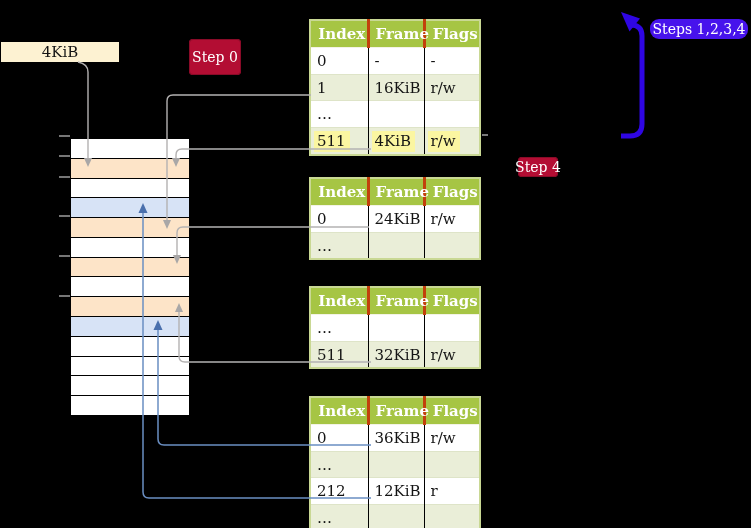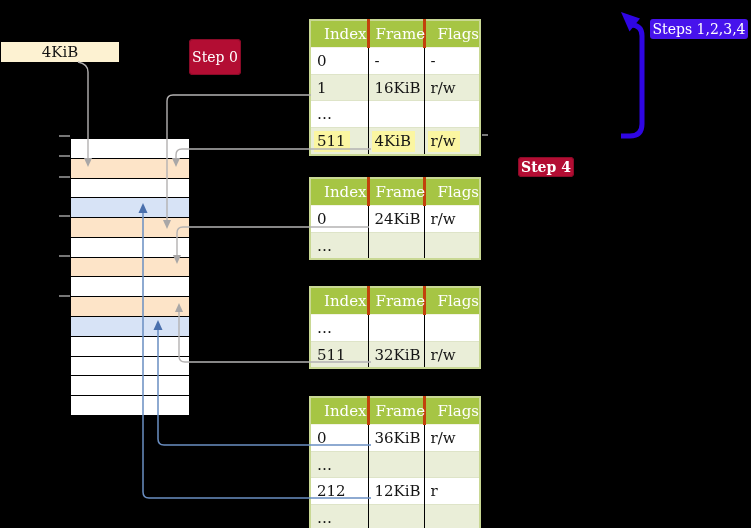--- a/index.html
+++ b/index.html
@@ -12,40 +12,40 @@
     position:absolute;left:1px;top:42px;width:118px;height:20px;
     background:#fdf2d2;color:#141414;font-size:15px;
     display:flex;align-items:center;justify-content:center;
   }
   
   .badge{
     position:absolute;color:#fff;font-size:14px;border-radius:4px;
     display:flex;align-items:center;justify-content:center;white-space:nowrap;
   }
   .badge.red{background:#b30d33;box-shadow:inset 0 0 0 1px #8a0b28;}
-  .badge.blue{background:#4713ec;border-radius:3px;}
+  .badge.blue{background:#4713ec;border-radius:9px;}
   #badge-step0{left:189px;top:39px;width:52px;height:36px;}
   #badge-steps123{left:510px;top:18px;width:93px;height:20px;}
   #badge-steps1234{left:650px;top:19px;width:98px;height:20px;}
-  #badge-step4{left:518px;top:157px;width:56px;height:20px;font-weight:bold;}
+  #badge-step4{left:518px;top:157px;width:40px;height:20px;}
   
   #strip{
     position:absolute;left:70px;top:138px;width:118px;height:276px;
     border:1px solid #000;display:flex;flex-direction:column;z-index:1;
   }
   .srow{flex:1;}
   .srow + .srow{border-top:1px solid #000;}
   .tick{position:absolute;left:59px;width:11px;height:2px;background:#767676;z-index:1;}
   
   table.ptable{
     position:absolute;left:309px;width:170px;border-collapse:collapse;
     background:#fff;border:2px solid #c9d894;table-layout:fixed;z-index:2;
   }
   .ptable th{
-    background:#a6c544;color:#fff;text-align:right;font-weight:normal;
+    background:#a6c544;color:#fff;text-align:center;font-weight:bold;
     font-size:15px;height:26px;padding:0 0 0 6px;
     border-bottom:1px solid #f3f3e6;
   }
   .ptable th + th{border-left:3px solid #c2410c;}
   .ptable td{
     font-size:15px;color:#141414;height:25.7px;padding:0 0 0 6px;
     vertical-align:middle;
   }
   .ptable td + td{border-left:1px solid #000;}
   .ptable tbody tr + tr td{border-top:1px solid #dee4c8;}

